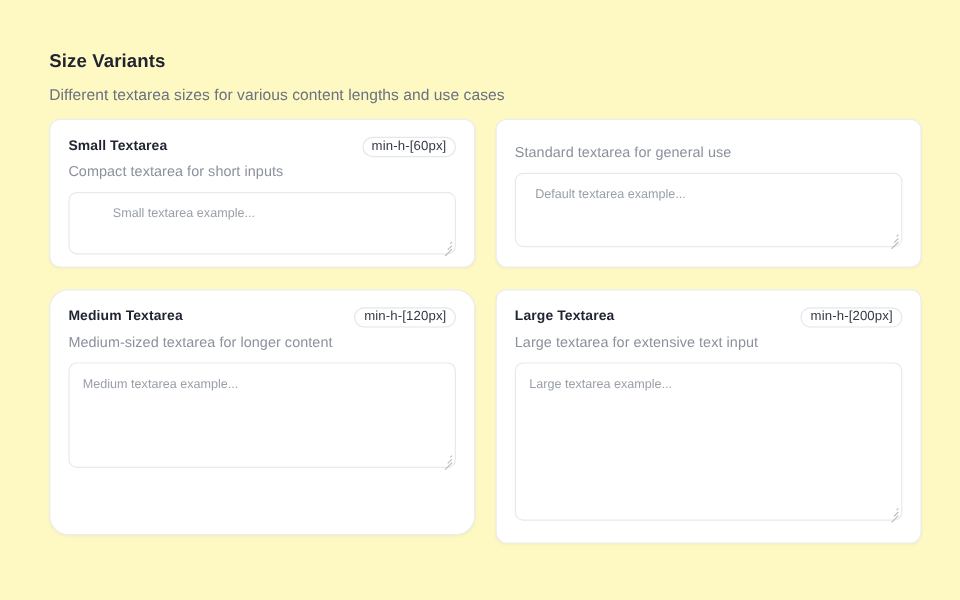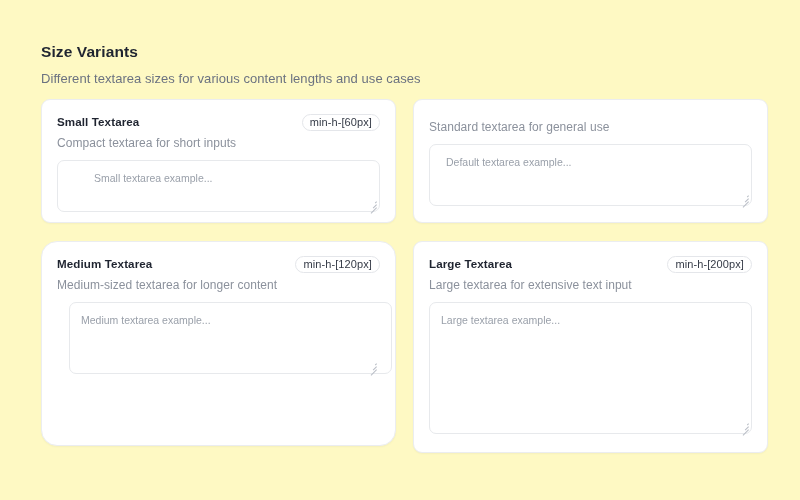--- a/index.html
+++ b/index.html
@@ -99,21 +99,21 @@
     color: #9aa0aa;
     padding: 10px 11px;
     line-height: 15px;
     resize: none;
     outline: none;
     display: block;
     overflow: hidden;
   }
   .ta-small  { height: 52px; padding-left: 36px; }
   .ta-default{ height: 62px; padding-left: 16px; }
-  .ta-medium { height: 72px; margin-left: 12px; }
+  .ta-medium { height: 88px; }
   .ta-large  { height: 132px; }
   .textarea::placeholder { color: #9aa0aa; opacity: 1; }
   .resize-grip {
     position: absolute;
     right: 3px;
     bottom: 3px;
     width: 9px;
     height: 9px;
     pointer-events: none;
   }

